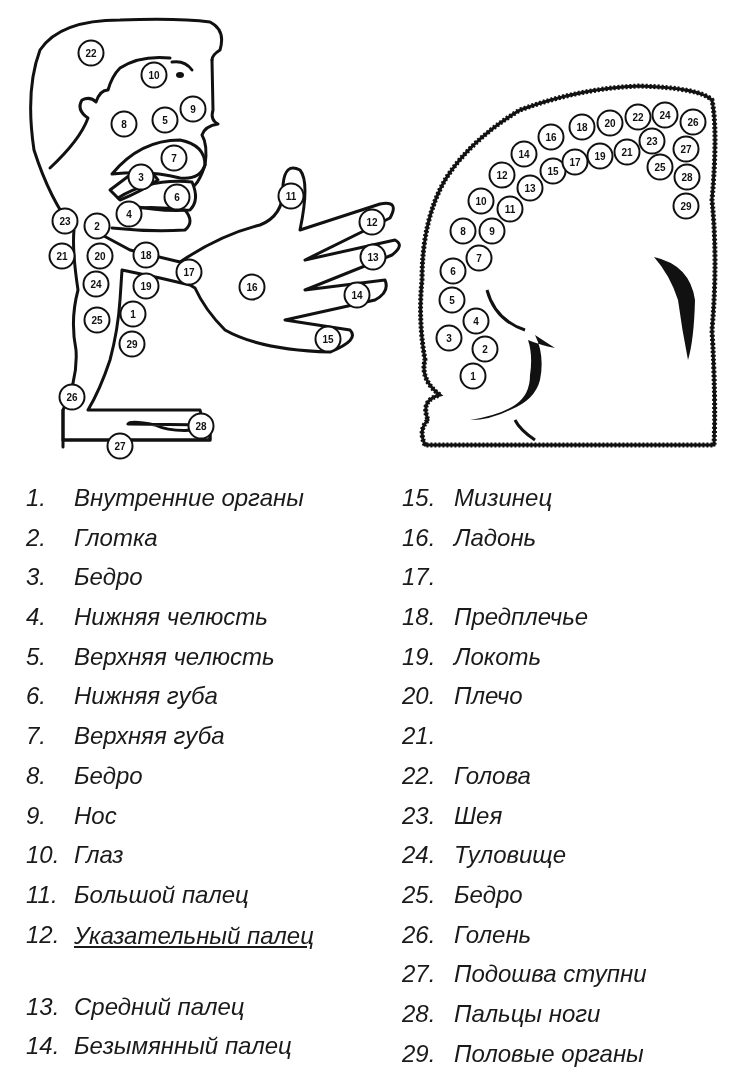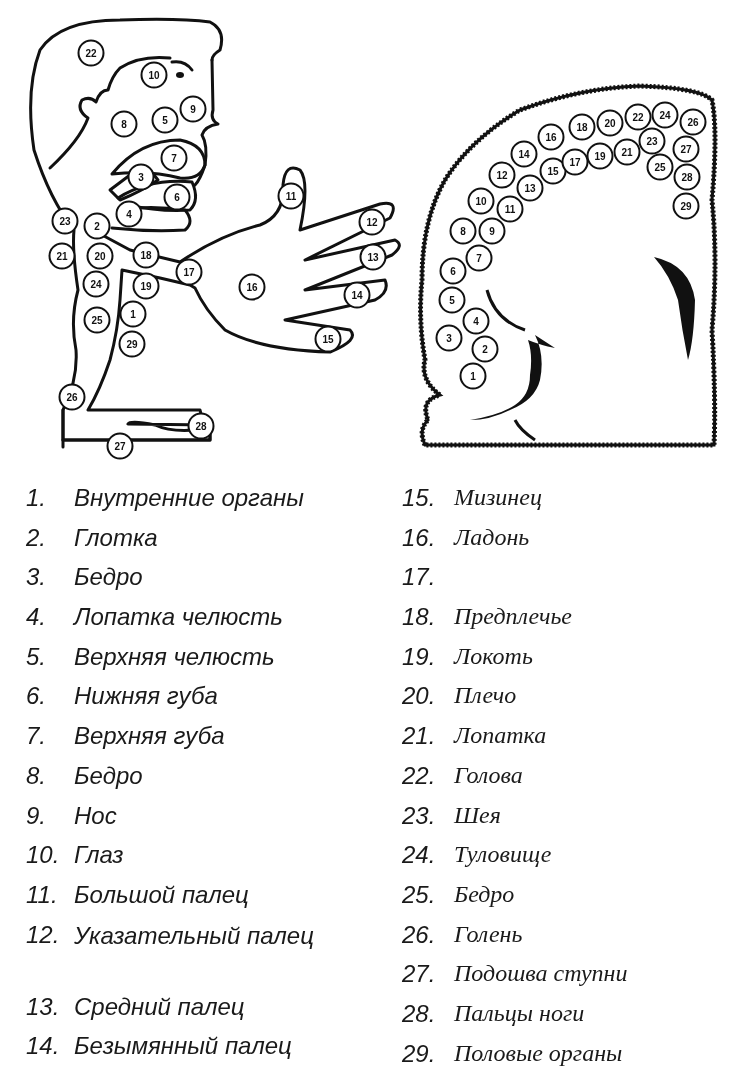--- a/index.html
+++ b/index.html
@@ -5,23 +5,23 @@
   html, body { margin:0; padding:0; background:#ffffff; }
   body { width:749px; height:1082px; position:relative; overflow:hidden; font-family:"Liberation Sans", sans-serif; color:#1a1a1a; }
   #figure { position:absolute; left:0; top:0; width:749px; height:460px; }
   .legend { position:absolute; top:478px; font-style:italic; font-size:24px; }
   .legend .row { position:relative; height:39.7px; line-height:39.7px; white-space:nowrap; }
   .legend .num { position:absolute; left:0; }
   .legend .lab { position:absolute; }
   #legend-left { left:26px; width:360px; }
   #legend-left .lab { left:48px; }
   #legend-right { left:402px; width:340px; }
-  #legend-right .lab { left:52px;font-family:Liberation Serif, serif; }
+  #legend-right .lab { left:52px; }
   .legend .row.two { height:72px; }
-  .legend .row.two .lab { line-height:33px; top:4px; white-space:normal; width:240px; }
+  .legend .row.two .lab { line-height:33px; top:4px; white-space:normal; width:240px;text-decoration:underline; }
   svg text { font-family:"Liberation Sans", sans-serif; font-weight:bold; font-size:10px; }
 </style>
 </head>
 <body>
 
 <svg id="figure" viewBox="0 0 749 460" xmlns="http://www.w3.org/2000/svg">
 
   <g fill="none" stroke="#111" stroke-width="3" stroke-linejoin="round" stroke-linecap="round">
 
     <path d="M63,447 L63,410 Q78,380 76,350 Q70,320 78,290 Q72,250 74,230 Q50,200 34,150 Q25,90 40,50 Q60,20 120,20 Q180,18 210,22 Q226,30 220,50 Q212,55 212,60"></path>
@@ -305,21 +305,21 @@
     <div class="row">
       <span class="num">2.</span>
       <span class="lab">Глотка</span>
     </div>
     <div class="row">
       <span class="num">3.</span>
       <span class="lab">Бедро</span>
     </div>
     <div class="row">
       <span class="num">4.</span>
-      <span class="lab">Лопатка челюсть</span>
+      <span class="lab">Нижняя челюсть</span>
     </div>
     <div class="row">
       <span class="num">5.</span>
       <span class="lab">Верхняя челюсть</span>
     </div>
     <div class="row">
       <span class="num">6.</span>
       <span class="lab">Нижняя губа</span>
     </div>
     <div class="row">
@@ -374,21 +374,20 @@
     <div class="row">
       <span class="num">19.</span>
       <span class="lab">Локоть</span>
     </div>
     <div class="row">
       <span class="num">20.</span>
       <span class="lab">Плечо</span>
     </div>
     <div class="row">
       <span class="num">21.</span>
-      <span class="lab">Лопатка</span>
     </div>
     <div class="row">
       <span class="num">22.</span>
       <span class="lab">Голова</span>
     </div>
     <div class="row">
       <span class="num">23.</span>
       <span class="lab">Шея</span>
     </div>
     <div class="row">

